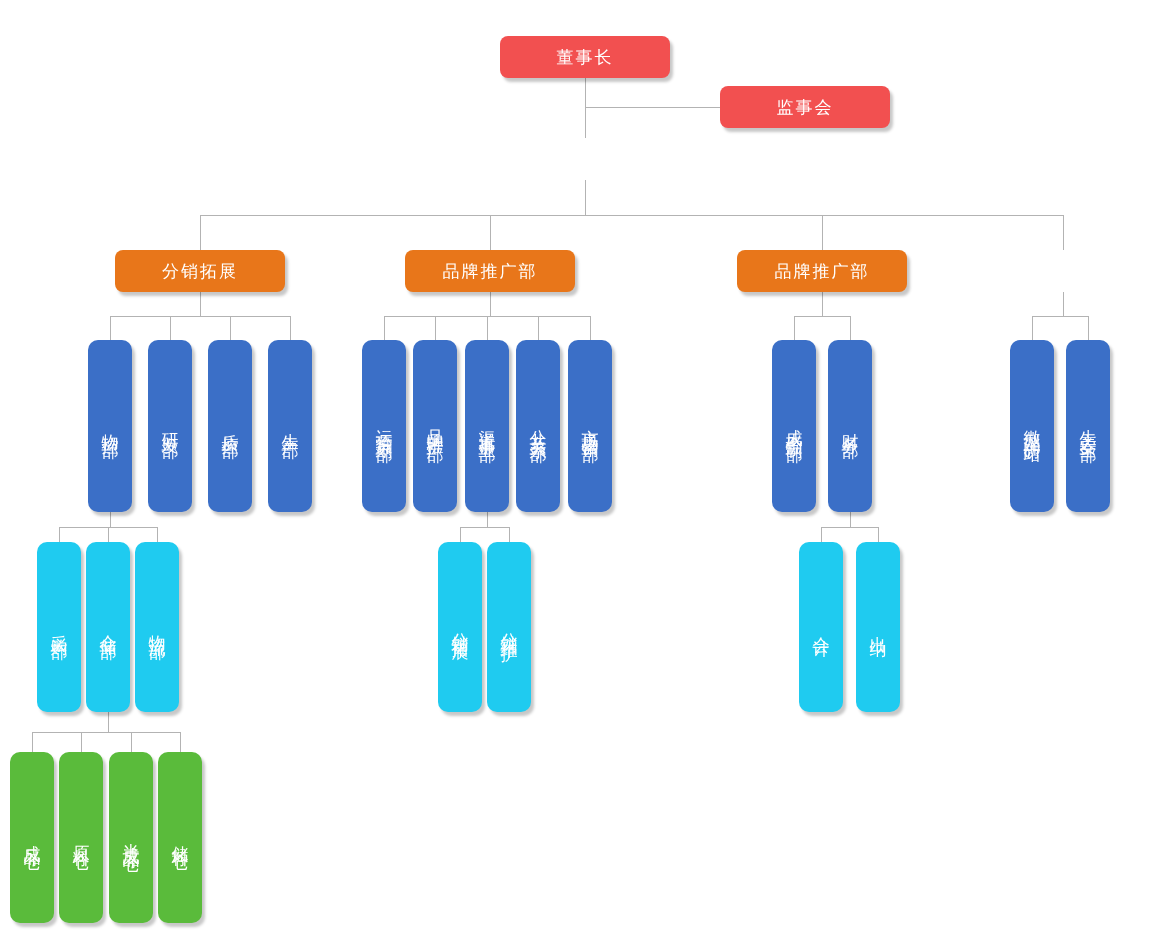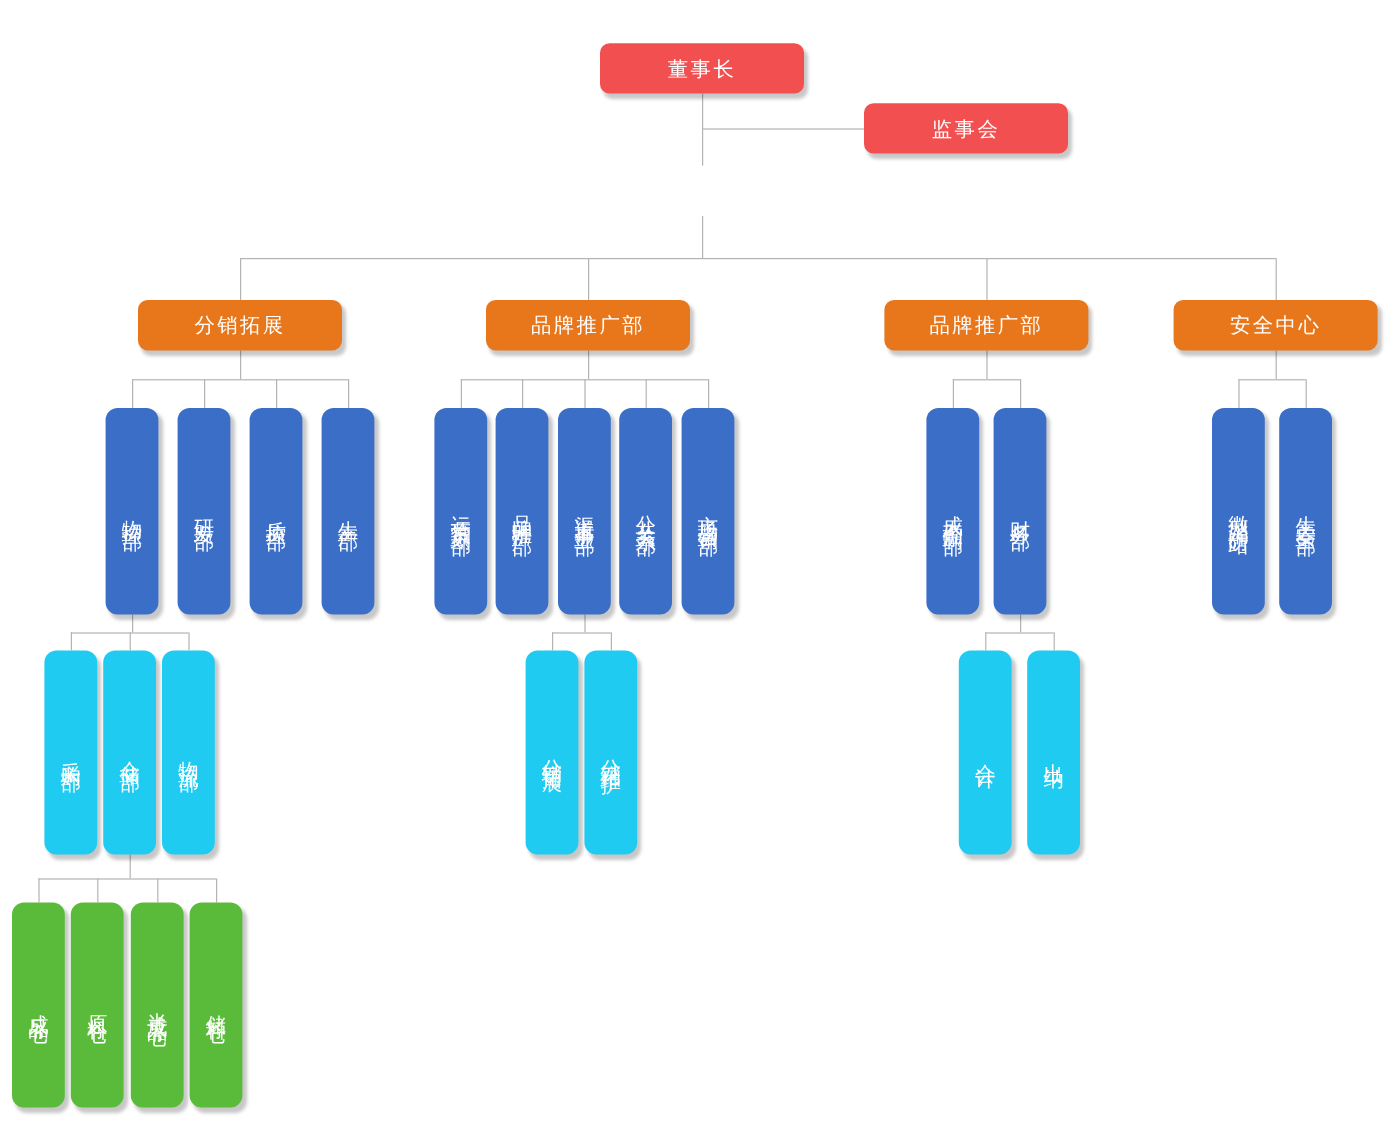--- a/index.html
+++ b/index.html
@@ -104,23 +104,20 @@
     </div>
     <div class="node horiz" style="left: 115px; top: 250px; width: 170px; height: 42px; background: rgb(232, 118, 26); color: rgb(255, 255, 255);">
       <span class="lbl">分销拓展</span>
     </div>
     <div class="node horiz" style="left: 405px; top: 250px; width: 170px; height: 42px; background: rgb(232, 118, 26); color: rgb(255, 255, 255);">
       <span class="lbl">品牌推广部</span>
     </div>
     <div class="node horiz" style="left: 737px; top: 250px; width: 170px; height: 42px; background: rgb(232, 118, 26); color: rgb(255, 255, 255);">
       <span class="lbl">品牌推广部</span>
     </div>
-    <div class="node horiz" style="left: 978px; top: 250px; width: 170px; height: 42px; background: rgb(232, 118, 26); color: rgb(255, 255, 255);">
-      <span class="lbl">安全中心</span>
-    </div>
     <div class="node vert" style="left: 88px; top: 340px; width: 44px; height: 172px; background: rgb(59, 111, 199); color: rgb(255, 255, 255);">
       <span class="lbl">物控部</span>
     </div>
     <div class="node vert" style="left: 148px; top: 340px; width: 44px; height: 172px; background: rgb(59, 111, 199); color: rgb(255, 255, 255);">
       <span class="lbl">研发部</span>
     </div>
     <div class="node vert" style="left: 208px; top: 340px; width: 44px; height: 172px; background: rgb(59, 111, 199); color: rgb(255, 255, 255);">
       <span class="lbl">质控部</span>
     </div>
     <div class="node vert" style="left: 268px; top: 340px; width: 44px; height: 172px; background: rgb(59, 111, 199); color: rgb(255, 255, 255);">

